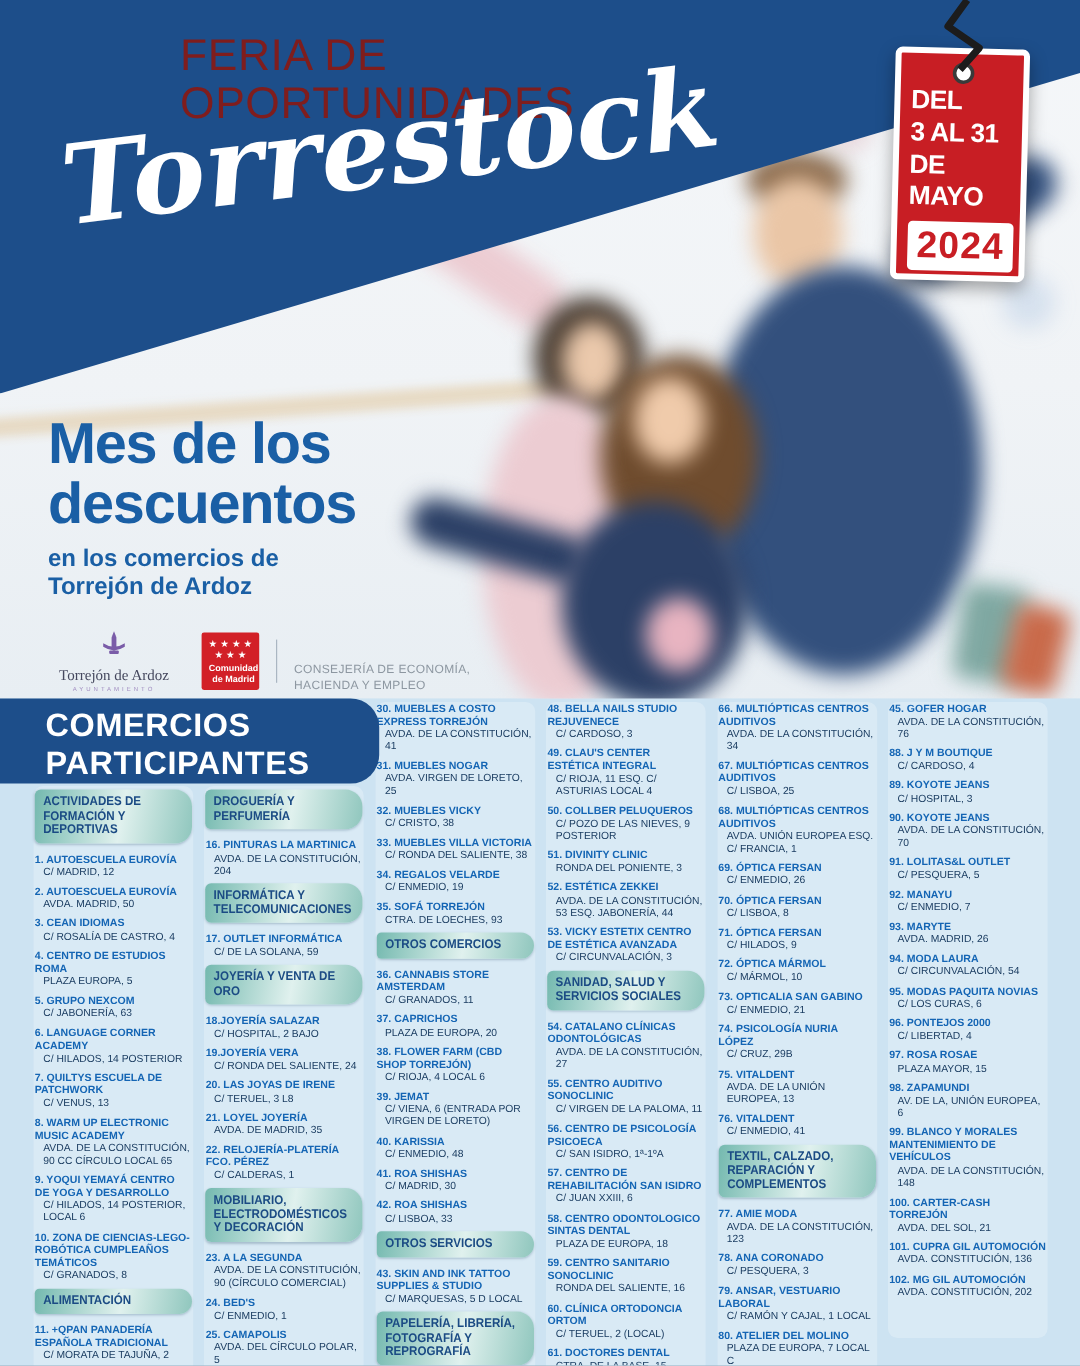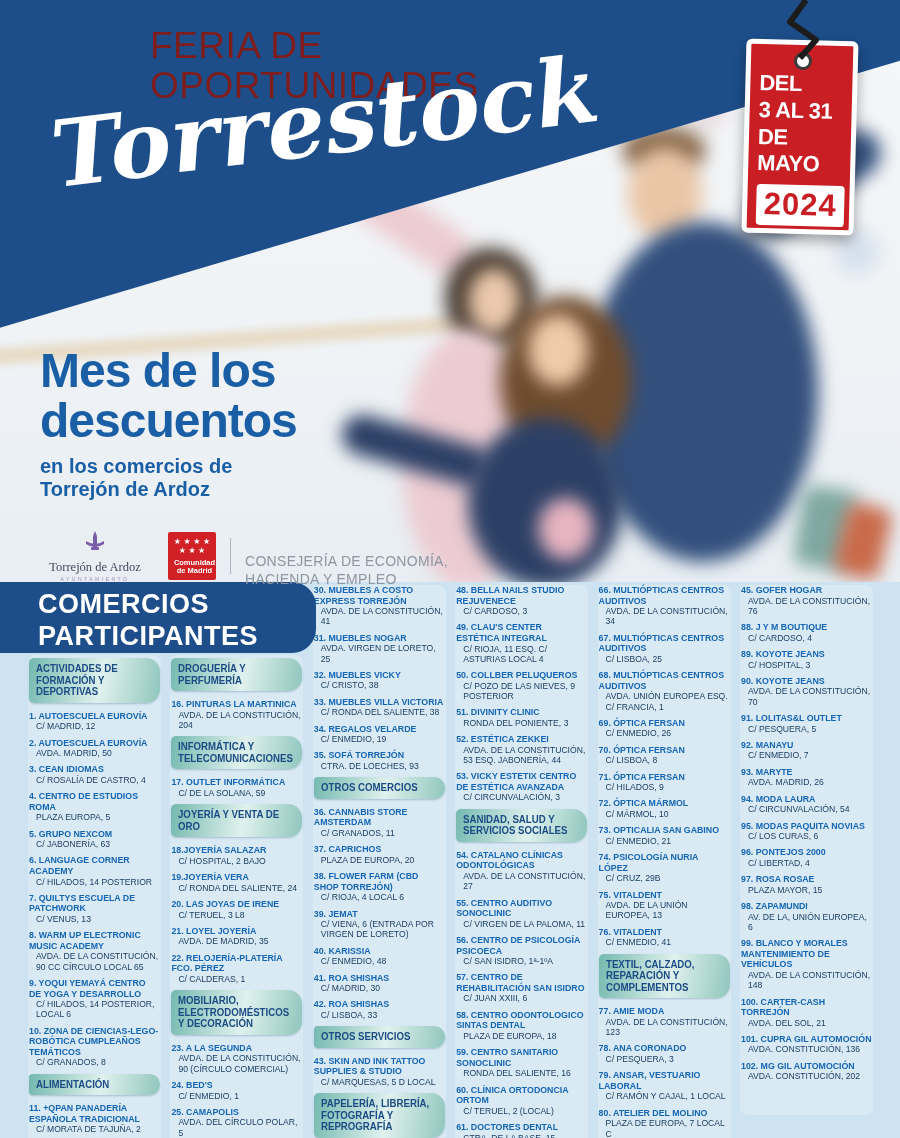--- a/index.html
+++ b/index.html
@@ -35,21 +35,21 @@
   .h2.first{margin-top:8px;}
   
   .logos{position:absolute;left:36px;top:524px;display:flex;align-items:center;gap:14px;z-index:3;}
   .lg-torrejon{width:118px;text-align:center;}
   .lg-torrejon .name{font-size:12.5px;color:#45485e;font-family:"Liberation Serif",serif;}
   .lg-torrejon .sub{font-size:5px;letter-spacing:2.5px;color:#a08cc0;margin-top:1px;}
   .flag{width:48px;height:48px;background:#d22027;border-radius:2px;box-sizing:border-box;padding-top:5px;}
   .stars{text-align:center;color:#fff;font-size:8px;line-height:1.15;font-family:"DejaVu Sans",sans-serif;}
   .flagtxt{color:#fff;font-weight:bold;font-size:7.5px;line-height:1.15;padding:3px 0 0 5px;text-align:center;}
   .vdiv{width:1px;height:36px;background:#aab6c2;}
-  .consj{font-size:14px;color:#8d97a1;line-height:1.3;letter-spacing:.3px;margin-top:28px;}
+  .consj{font-size:10px;color:#8d97a1;line-height:1.3;letter-spacing:.3px;margin-top:28px;}
   
   .sectban{position:absolute;left:0;top:582px;width:316px;height:71px;background:#1d4e8a;
            border-radius:0 24px 24px 0;box-sizing:border-box;color:#fff;font-weight:bold;
            font-size:27px;line-height:1.18;padding:7px 0 0 38px;letter-spacing:.5px;z-index:2;}
   
   .col{position:absolute;width:133px;background:rgba(255,255,255,.25);border-radius:8px;
        box-sizing:border-box;padding:0 1px 10px;}
   .cat{background:linear-gradient(100deg,#74b9af 0%,#e0f1ee 55%,#8fc6bd 100%);
        color:#1b4b84;font-weight:bold;font-size:10.5px;line-height:1.1;padding:5px 6px 5px 7px;
        border-radius:5px 14px 14px 5px;margin:3px 0 8px;box-shadow:0 1px 2px rgba(20,60,90,.25);}

